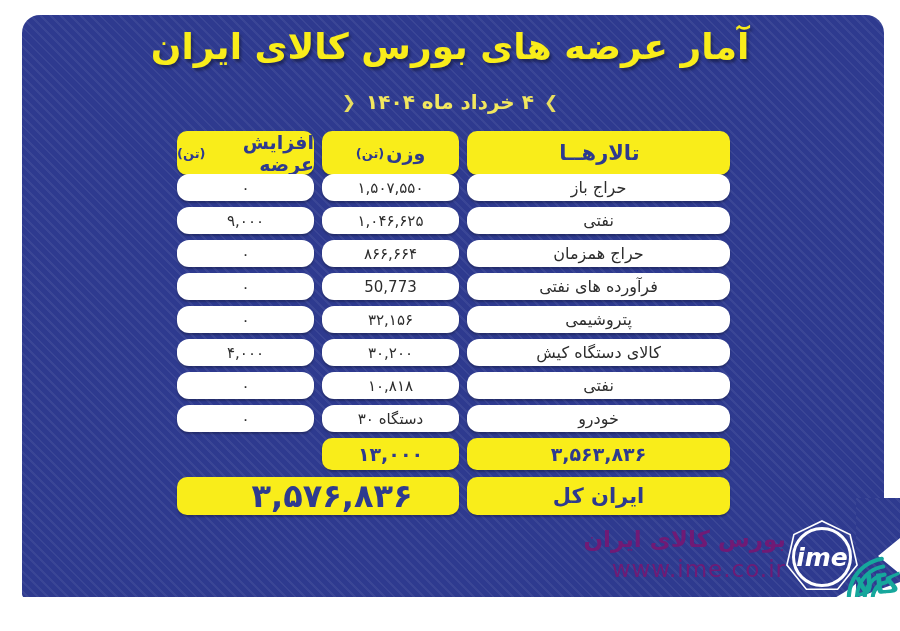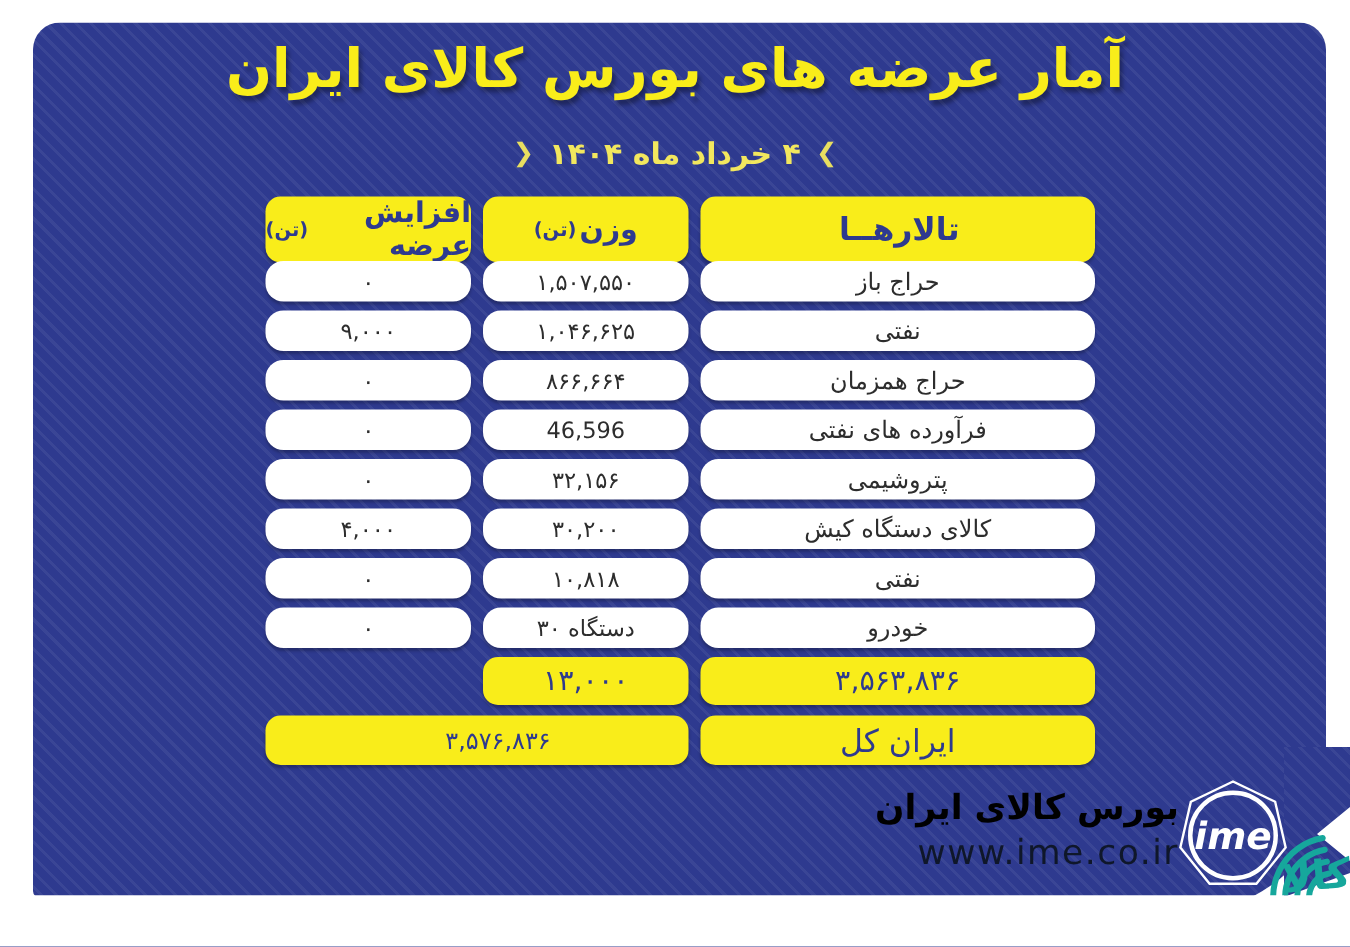--- a/index.html
+++ b/index.html
@@ -47,32 +47,32 @@
     background:#ffffff;border-radius:12px;display:flex;align-items:center;
     justify-content:center;color:var(--row-text,#2d2d2d);font-size:15px;
     box-shadow:0 2px 2px rgba(0,0,0,0.25);
   }
   .dbox.hall{font-size:16px;}
   .num{direction:ltr;}
   .total-row{height:32px;margin-top:6px;}
   .tbox{
     background:var(--accent-yellow,#f9ed1a);border-radius:10px;display:flex;
     align-items:center;justify-content:center;color:var(--panel-blue,#2e3a8f);
-    font-weight:normal;font-size:19px;box-shadow:0 2px 2px rgba(0,0,0,0.25);
+    font-weight:bold;font-size:19px;box-shadow:0 2px 2px rgba(0,0,0,0.25);
   }
   .tbox.tlabel{font-size:21px;}
   .grand-row{height:33px;margin-top:7px;}
-  .gval{grid-column:span 2;font-size:16px;letter-spacing:7px;padding-left:28px;}
+  .gval{grid-column:span 2;font-size:32px;letter-spacing:7px;padding-left:28px;}
   .footer-org{
     position:absolute;left:400px;top:526px;width:386px;text-align:right;direction:rtl;
-    color:#000000;font-size:23px;font-weight:bold;
+    color:#701a75;font-size:23px;font-weight:bold;
   }
   .footer-url{
     position:absolute;left:400px;top:556px;width:386px;text-align:right;
-    color:#0f172a;font-size:23px;letter-spacing:1px;
+    color:#701a75;font-size:23px;letter-spacing:1px;
   }
   .ime-logo{position:absolute;left:784px;top:518px;}
   .watermark{
     position:absolute;left:806px;top:540px;width:120px;height:100px;
     transform:rotate(-5deg);color:var(--watermark-teal,#16a79c);
   }
   .watermark .arcs{position:absolute;left:0;top:0;}
   .watermark .wm1{position:absolute;left:49px;top:30px;font-size:27px;font-weight:bold;direction:rtl;}
   .watermark .wm2{position:absolute;left:42px;top:60px;font-size:30px;font-weight:bold;direction:rtl;}
 </style>
@@ -119,21 +119,21 @@
       <div class="dbox num">۱,۰۴۶,۶۲۵</div>
       <div class="dbox num">۹,۰۰۰</div>
     </div>
     <div class="trow drow">
       <div class="dbox hall">حراج همزمان</div>
       <div class="dbox num">۸۶۶,۶۶۴</div>
       <div class="dbox num">۰</div>
     </div>
     <div class="trow drow">
       <div class="dbox hall">فرآورده های نفتی</div>
-      <div class="dbox num">46,596</div>
+      <div class="dbox num">50,773</div>
       <div class="dbox num">۰</div>
     </div>
     <div class="trow drow">
       <div class="dbox hall">پتروشیمی</div>
       <div class="dbox num">۳۲,۱۵۶</div>
       <div class="dbox num">۰</div>
     </div>
     <div class="trow drow">
       <div class="dbox hall">کالای دستگاه کیش</div>
       <div class="dbox num">۳۰,۲۰۰</div>

